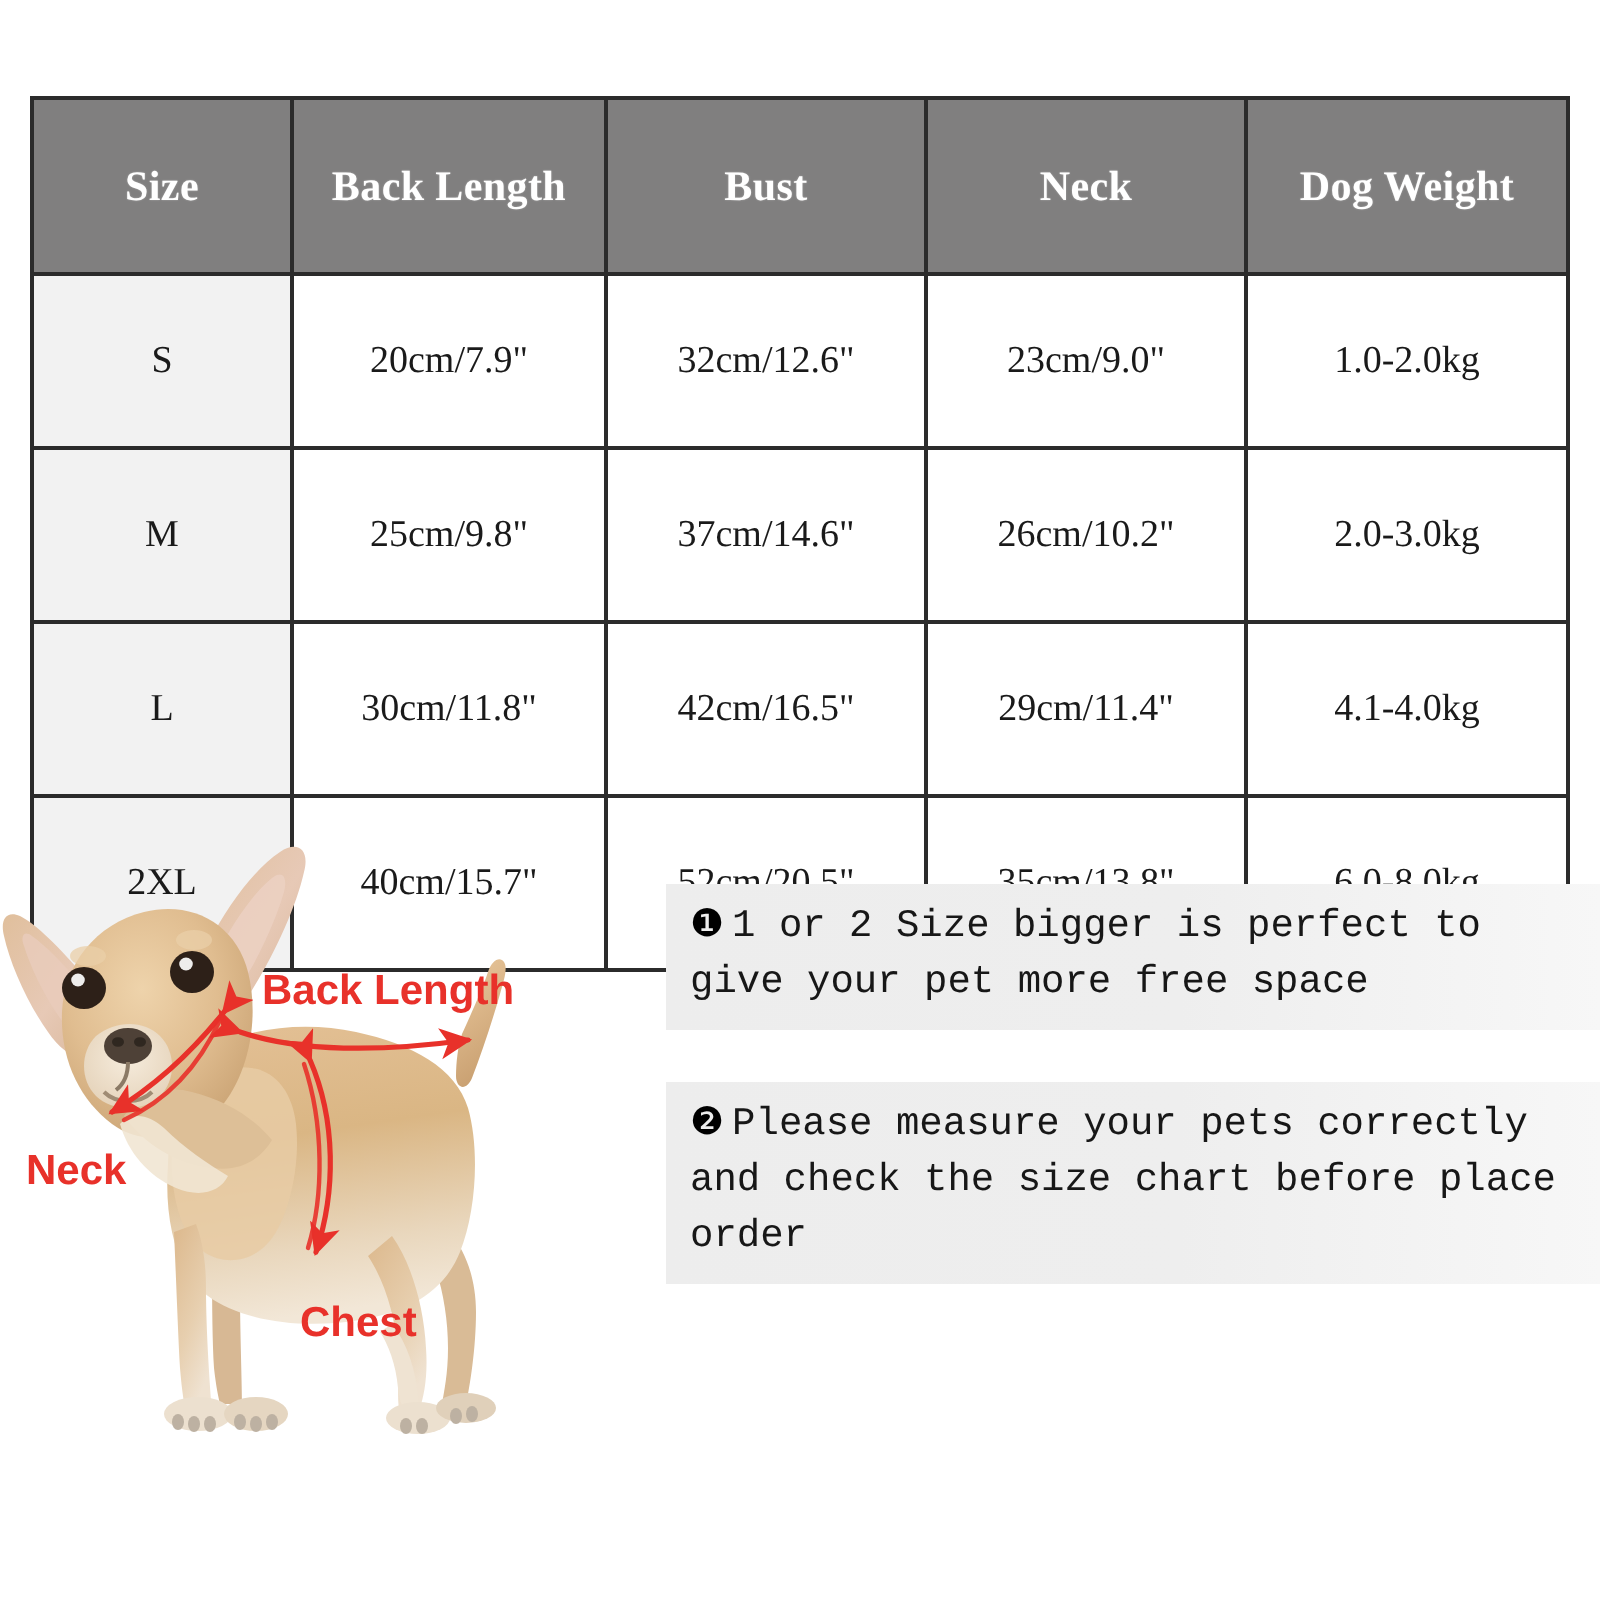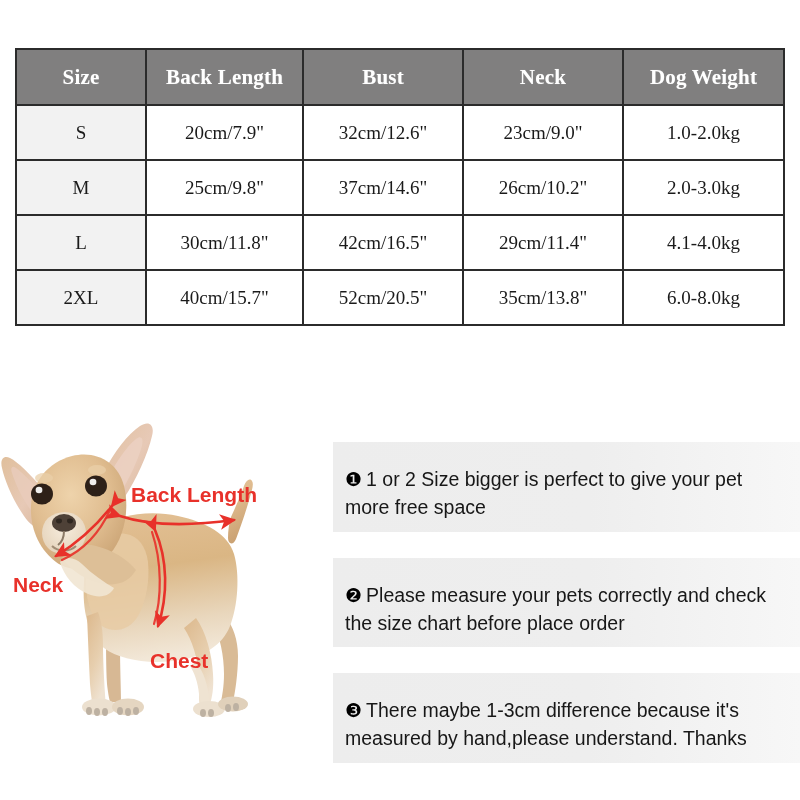--- a/index.html
+++ b/index.html
@@ -31,21 +31,21 @@
   table.size-chart col.c-back   { width: 157px; }
   table.size-chart col.c-bust   { width: 160px; }
   table.size-chart col.c-neck   { width: 160px; }
   table.size-chart col.c-weight { width: 161px; }
 
   table.size-chart th,
   table.size-chart td {
     border: 2px solid #2b2b2b;
     text-align: center;
     font-family: "Liberation Serif", "DejaVu Serif", serif;
-    padding: 0;
+    padding: 16px;
   }
   table.size-chart thead th {
     background: #807f7f;
     color: #ffffff;
     height: 54px;
     font-size: 21px;
     font-weight: bold;
     letter-spacing: 0.2px;
     text-shadow: 0 0 1px rgba(255,255,255,0.35);
   }
@@ -82,26 +82,26 @@
 
   
   #notes {
     position: absolute;
     left: 333px;
     top: 42px;
     width: 467px;
   }
   .note {
     background: linear-gradient(to right, #ededed 0%, #eeeeee 55%, #f4f4f4 85%, #f7f7f7 100%);
-    padding: 24px 12px 10px 12px;
+    padding: 8px 12px 10px 12px;
     margin-bottom: 26px;
     color: #171717;
     font-size: 19.5px;
     line-height: 1.42;
-    font-family: Liberation Sans, sans-serif;
+    font-family: Liberation Mono, monospace;
   }
   .note:last-child { margin-bottom: 0; }
   .note .bullet {
     font-size: 19px;
     margin-right: 4px;
     color: #000000;
   }
 </style>
 </head>
 <body>
@@ -301,18 +301,15 @@
     </svg>
   </div>
 
   <div id="notes">
     <div class="note">
       <span class="bullet">❶</span><span>1 or 2 Size bigger is perfect to give your pet more free space</span>
     </div>
     <div class="note">
       <span class="bullet">❷</span><span>Please measure your pets correctly and check the size chart before place order</span>
     </div>
-    <div class="note">
-      <span class="bullet">❸</span><span>There maybe 1-3cm difference because it's measured by hand,please understand. Thanks</span>
-    </div>
   </div>
 
 </div>
 
 </body></html>

